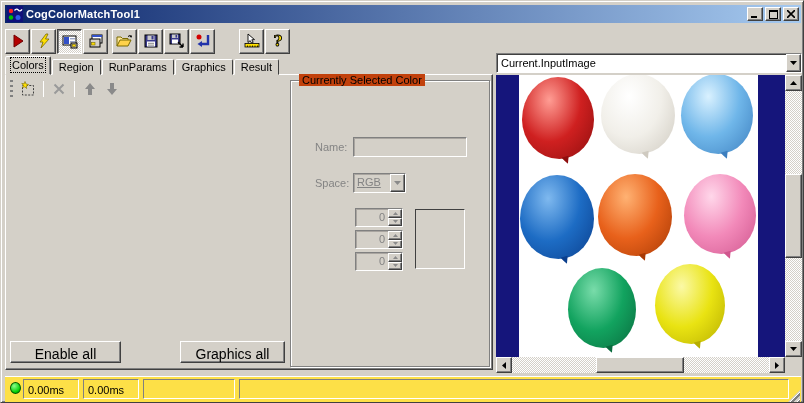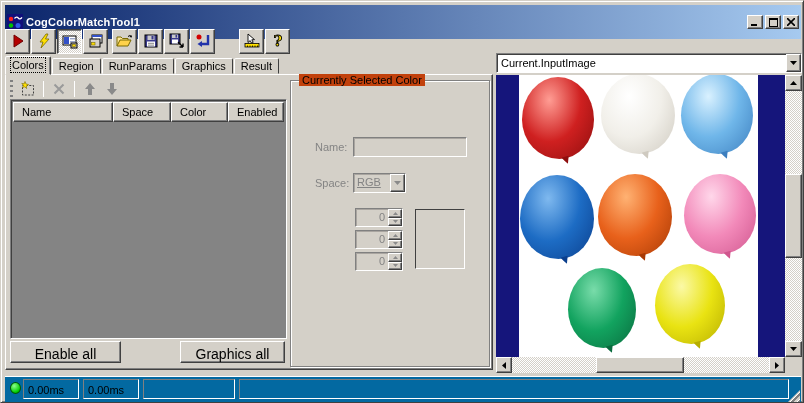--- a/index.html
+++ b/index.html
@@ -8,21 +8,21 @@
     position:relative;width:804px;height:403px;
     background:#d4d0c8;
     font-family:"Liberation Sans","DejaVu Sans",sans-serif;
     font-size:11px;color:#000;
     border:1px solid;border-color:#d4d0c8 #404040 #404040 #d4d0c8;
     box-shadow:inset 1px 1px 0 #fff, inset -1px -1px 0 #808080;
     overflow:hidden;
   }
   
   .titlebar{
-    position:absolute;left:4px;top:4px;width:796px;height:34px;
+    position:absolute;left:4px;top:4px;width:796px;height:18px;
     background:linear-gradient(to right,#0a246a,#a6caf0);
     display:flex;align-items:center;padding:0 2px;
   }
   .title-icon{width:16px;height:16px;margin-right:3px;flex:0 0 auto;}
   .title-text{color:#fff;font-weight:bold;font-size:11px;letter-spacing:.2px;
     flex:1;white-space:nowrap;overflow:hidden;}
   .tb-btns{display:flex;gap:2px;margin-left:4px;}
   .tb-btn{
     width:16px;height:14px;background:#d4d0c8;
     border:1px solid;border-color:#fff #404040 #404040 #fff;
@@ -38,21 +38,21 @@
     box-shadow:inset -1px -1px 0 #808080;
     display:flex;align-items:center;justify-content:center;padding:0;
   }
   .tool-btn.checked{
     border-color:#404040 #fff #fff #404040;
     box-shadow:inset 1px 1px 0 #808080;
     background:repeating-conic-gradient(#fff 0% 25%,#d4d0c8 0% 50%) 0 0/2px 2px;
   }
   .tool-gap{width:23px;} .tool-gap-s{width:3px;}
   
-  .tabs{position:absolute;left:6px;top:55px;height:19px;display:flex;align-items:center;z-index:3;}
+  .tabs{position:absolute;left:6px;top:55px;height:19px;display:flex;align-items:flex-end;z-index:3;}
   .tab{
     background:#d4d0c8;height:16px;padding:1px 6px 0 6px;margin-right:1px;
     border:1px solid;border-color:#fff #404040 transparent #fff;
     border-radius:2px 2px 0 0;position:relative;white-space:nowrap;
   }
   .tab.active{height:19px;padding-top:2px;z-index:4;margin-left:-2px;
     box-shadow:inset -1px 0 0 #808080;}
   .tab.active .tab-label{outline:1px dotted #000;outline-offset:1px;}
   
   .tabpage{
@@ -147,21 +147,21 @@
     border:1px solid;border-color:#fff #404040 #404040 #fff;
     box-shadow:inset -1px -1px 0 #808080;
     display:flex;align-items:center;justify-content:center;padding:0;
   }
   .sb-thumb{position:absolute;background:#d4d0c8;
     border:1px solid;border-color:#fff #404040 #404040 #fff;
     box-shadow:inset -1px -1px 0 #808080;}
   .sb-corner{position:absolute;left:784px;top:356px;width:17px;height:16px;background:#d4d0c8;}
   
   .statusbar{position:absolute;left:4px;top:375px;width:796px;height:28px;
-    border-top:1px solid #fff;background:#0369a1;}
+    border-top:1px solid #fff;background:#fde047;}
   .led{position:absolute;left:5px;top:5px;width:11px;height:12px;border-radius:50%;
     border:1px solid #005a00;}
   .status-panel{position:absolute;top:2px;height:20px;
     border:1px solid;border-color:#808080 #fff #fff #808080;
     padding:4px 0 0 4px;color:#000;white-space:nowrap;overflow:hidden;}
   .resize-grip{position:absolute;right:1px;bottom:1px;width:13px;height:13px;
     background:repeating-linear-gradient(135deg,#fff 0 1px,#808080 1px 3px,#d4d0c8 3px 5px);
     clip-path:polygon(100% 0,100% 100%,0 100%);}
 </style>
 </head>
@@ -307,29 +307,20 @@
             <path d="M7 1 L12 7 L9 7 L9 13 L5 13 L5 7 L2 7 Z" fill="#8a8a8a"></path>
           </svg>
       </button>
       <button class="mini-btn">
         <svg width="14" height="14" viewBox="0 0 14 14">
             <path d="M7 13 L12 7 L9 7 L9 1 L5 1 L5 7 L2 7 Z" fill="#8a8a8a"></path>
           </svg>
       </button>
     </div>
 
-    <div class="listview">
-      <div class="lv-header">
-        <div class="lv-hcell" style="width:100px">Name</div>
-        <div class="lv-hcell" style="width:58px">Space</div>
-        <div class="lv-hcell" style="width:57px">Color</div>
-        <div class="lv-hcell" style="flex:1">Enabled</div>
-      </div>
-      <div class="lv-body"></div>
-    </div>
 
     <button class="push-btn" style="left:4px;top:266px;width:111px">Enable all</button>
     <button class="push-btn" style="left:174px;top:266px;width:105px">Graphics all</button>
 
     <div class="groupbox">
       <span class="group-title">Currently Selected Color</span>
 
       <span class="dis-label" style="left:24px;top:60px">Name:</span>
       <input class="textbox-dis" style="left: 62px; top: 56px; width: 114px; height: 20px;" disabled="" value="">
 

